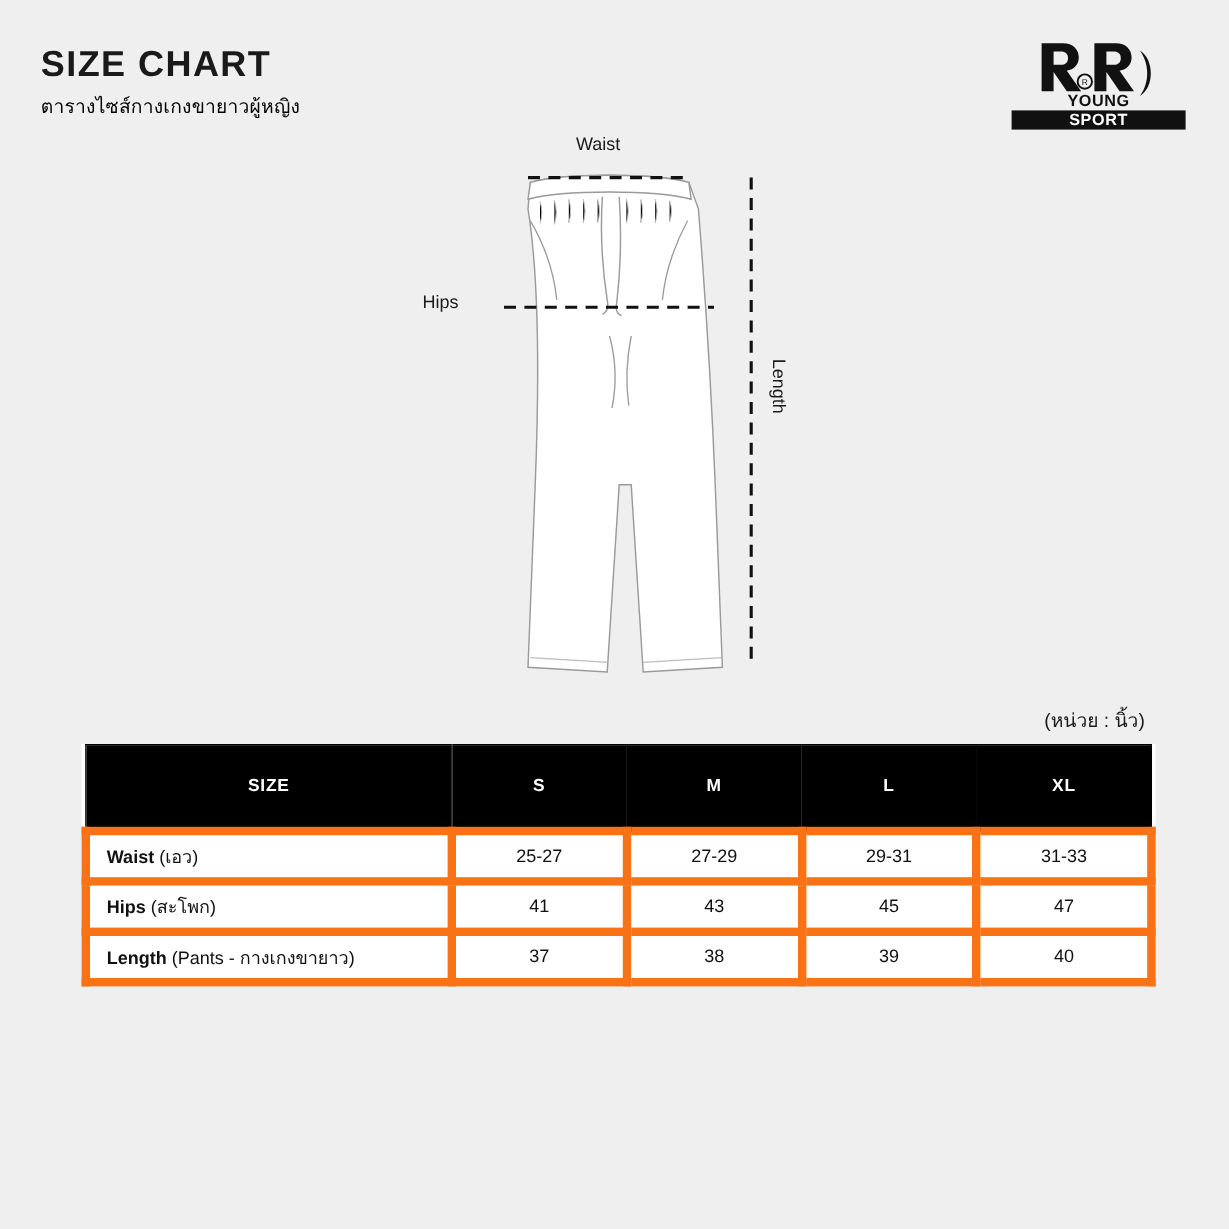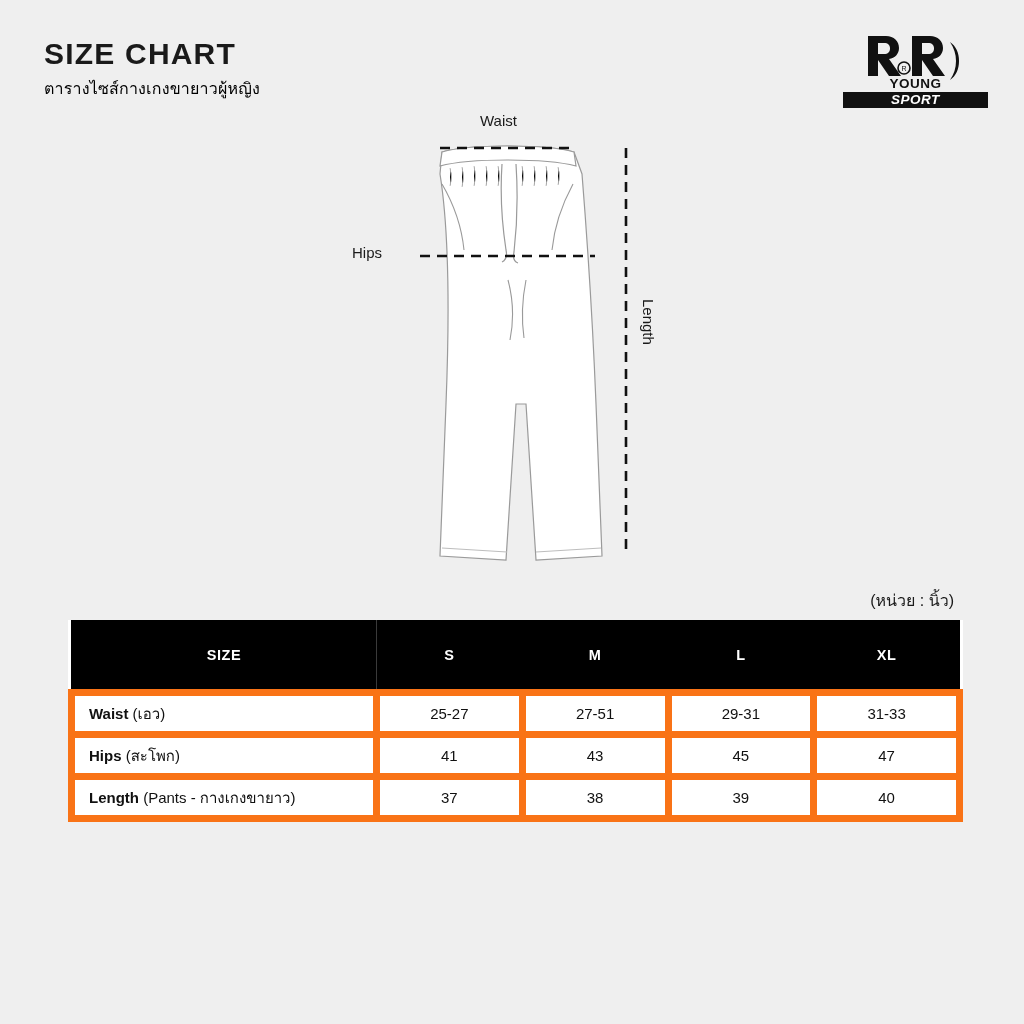--- a/index.html
+++ b/index.html
@@ -13,21 +13,21 @@
   }
   .page {
     position: relative;
     width: 1024px; height: 1024px;
     background: #efefef;
   }
 
   
   .header {
     position: absolute;
-    left: 44px; top: 38px;
+    left: 34px; top: 38px;
   }
   .title {
     font-size: 30px;
     font-weight: bold;
     letter-spacing: 1.2px;
     line-height: 1.05;
     margin: 0;
     color: #1a1a1a;
   }
   .subtitle {
@@ -67,21 +67,20 @@
     line-height: 16px;
   }
   .logo-sport {
     font-size: 13.5px;
     font-weight: bold;
     letter-spacing: 0.5px;
     background: #111;
     color: #fff;
     line-height: 16px;
     padding: 0 4px;
-    font-style: italic;
   }
 
   
   .illustration {
     position: absolute;
     left: 330px; top: 104px;
     width: 390px; height: 480px;
   }
   .illus-label {
     position: absolute;
@@ -268,21 +267,21 @@
           <th>S</th>
           <th>M</th>
           <th>L</th>
           <th>XL</th>
         </tr>
       </thead>
       <tbody>
         <tr>
           <td class="row-label"><b>Waist</b><span> (เอว)</span></td>
           <td>25-27</td>
-          <td>27-51</td>
+          <td>27-29</td>
           <td>29-31</td>
           <td>31-33</td>
         </tr>
         <tr>
           <td class="row-label"><b>Hips</b><span> (สะโพก)</span></td>
           <td>41</td>
           <td>43</td>
           <td>45</td>
           <td>47</td>
         </tr>

